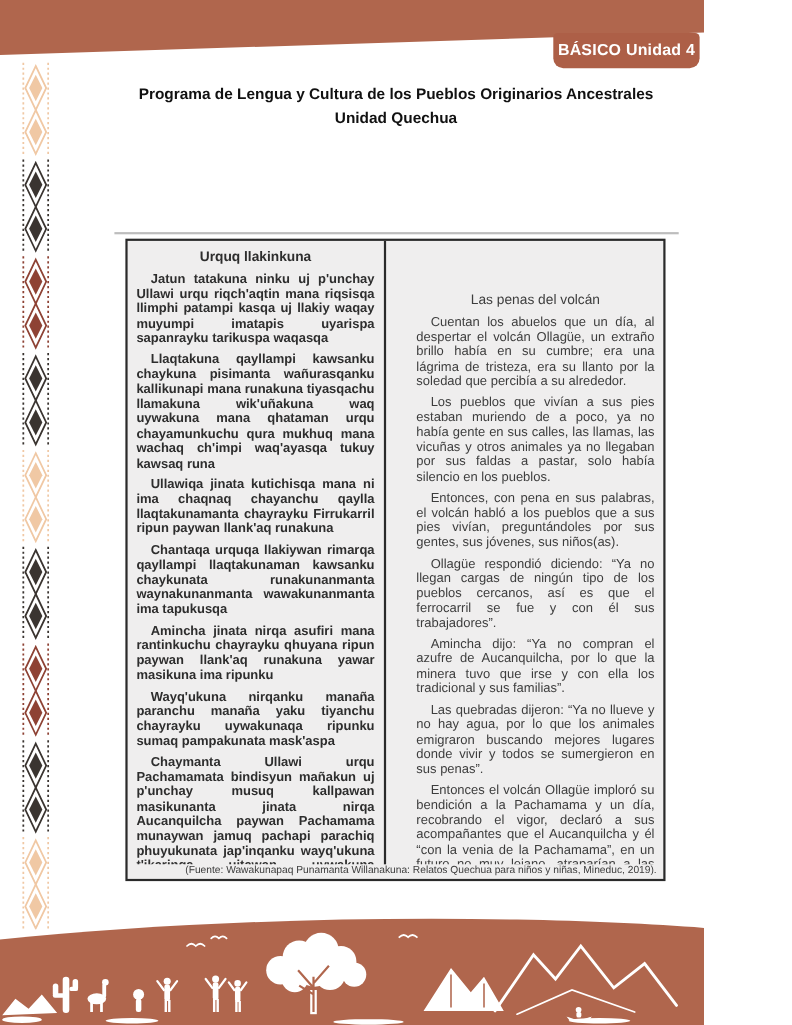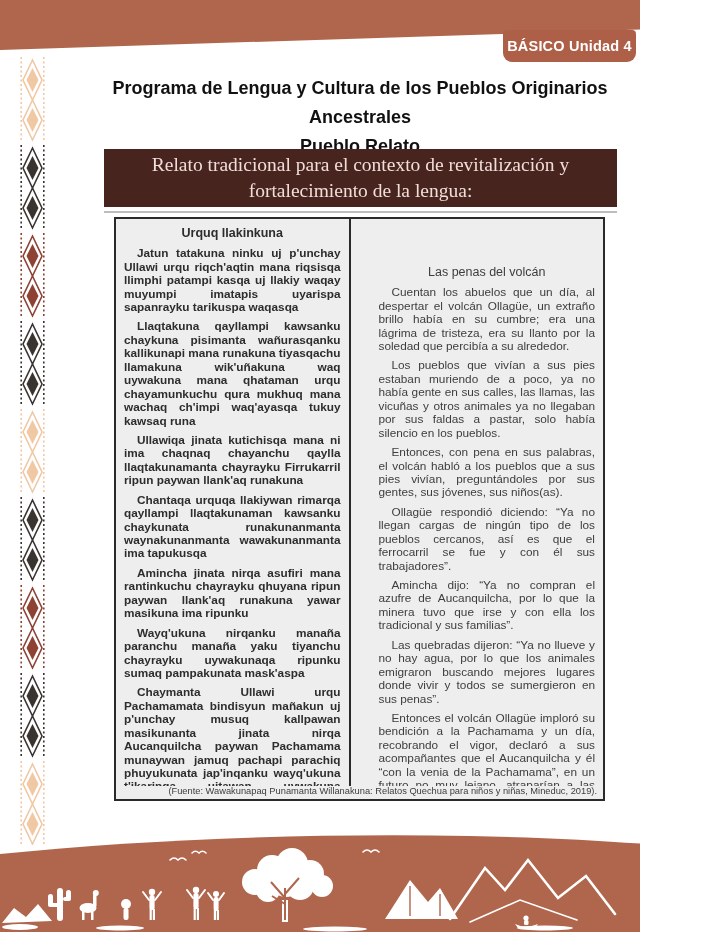--- a/index.html
+++ b/index.html
@@ -12,21 +12,21 @@
   .unit-badge{position:absolute;left:503px;top:30px;width:133px;height:32px;
               background:#ad5f47;border-radius:4px 4px 9px 9px;color:#ffffff;
               font-weight:bold;font-size:14.5px;display:flex;align-items:center;
               justify-content:center;letter-spacing:.2px;}
 
   
   .strip{position:absolute;}
 
   
   .program-title{position:absolute;left:60px;top:74px;width:600px;text-align:center;
-                 color:#111111;font-weight:bold;font-size:18px;line-height:1.6;}
+                 color:#111111;font-weight:bold;font-size:14px;line-height:1.6;}
 
   
   .banner{position:absolute;left:104px;top:149px;width:513px;height:58px;background:#48241f;
           color:#f2ded9;font-family:"Liberation Serif",serif;font-size:19.5px;line-height:1.35;
           display:flex;align-items:center;justify-content:center;text-align:center;
           padding:0 30px;box-sizing:border-box;}
   .rule{position:absolute;left:104px;top:211px;width:513px;height:2px;background:#bdbdbd;}
 
   
   .story-table{position:absolute;left:114px;top:217px;width:491px;height:584px;
@@ -85,26 +85,23 @@
       <use href="#motif" y="264" color="#3a3430"></use>
     <use href="#motif" y="352" color="#f0c8a4"></use>
       <use href="#motif" y="440" color="#3a3430"></use>
     <use href="#motif" y="528" color="#8e4234"></use>
       <use href="#motif" y="616" color="#3a3430"></use>
     <use href="#motif" y="704" color="#f0c8a4"></use>
   </svg>
 
   <div class="program-title">
     <div>Programa de Lengua y Cultura de los Pueblos Originarios Ancestrales</div>
-    <div>Pueblo Relato</div>
+    <div>Unidad Quechua</div>
   </div>
 
-  <div class="banner">
-    <span>Relato tradicional para el contexto de revitalización y fortalecimiento de la lengua:</span>
-  </div>
   <div class="rule"></div>
 
   <div class="story-table">
     <div class="cols">
       <div class="col col-left">
         <div class="col-title">Urquq llakinkuna</div>
         <p>Jatun tatakuna ninku uj p'unchay Ullawi urqu riqch'aqtin mana riqsisqa llimphi patampi kasqa uj llakiy waqay muyumpi imatapis uyarispa sapanrayku tarikuspa waqasqa</p>
         <p>Llaqtakuna qayllampi kawsanku chaykuna pisimanta wañurasqanku kallikunapi mana runakuna tiyasqachu llamakuna wik'uñakuna waq uywakuna mana qhataman urqu chayamunkuchu qura mukhuq mana wachaq ch'impi waq'ayasqa tukuy kawsaq runa</p>
         <p>Ullawiqa jinata kutichisqa mana ni ima chaqnaq chayanchu qaylla llaqtakunamanta chayrayku Firrukarril ripun paywan llank'aq runakuna</p>
         <p>Chantaqa urquqa llakiywan rimarqa qayllampi llaqtakunaman kawsanku chaykunata runakunanmanta waynakunanmanta wawakunanmanta ima tapukusqa</p>

